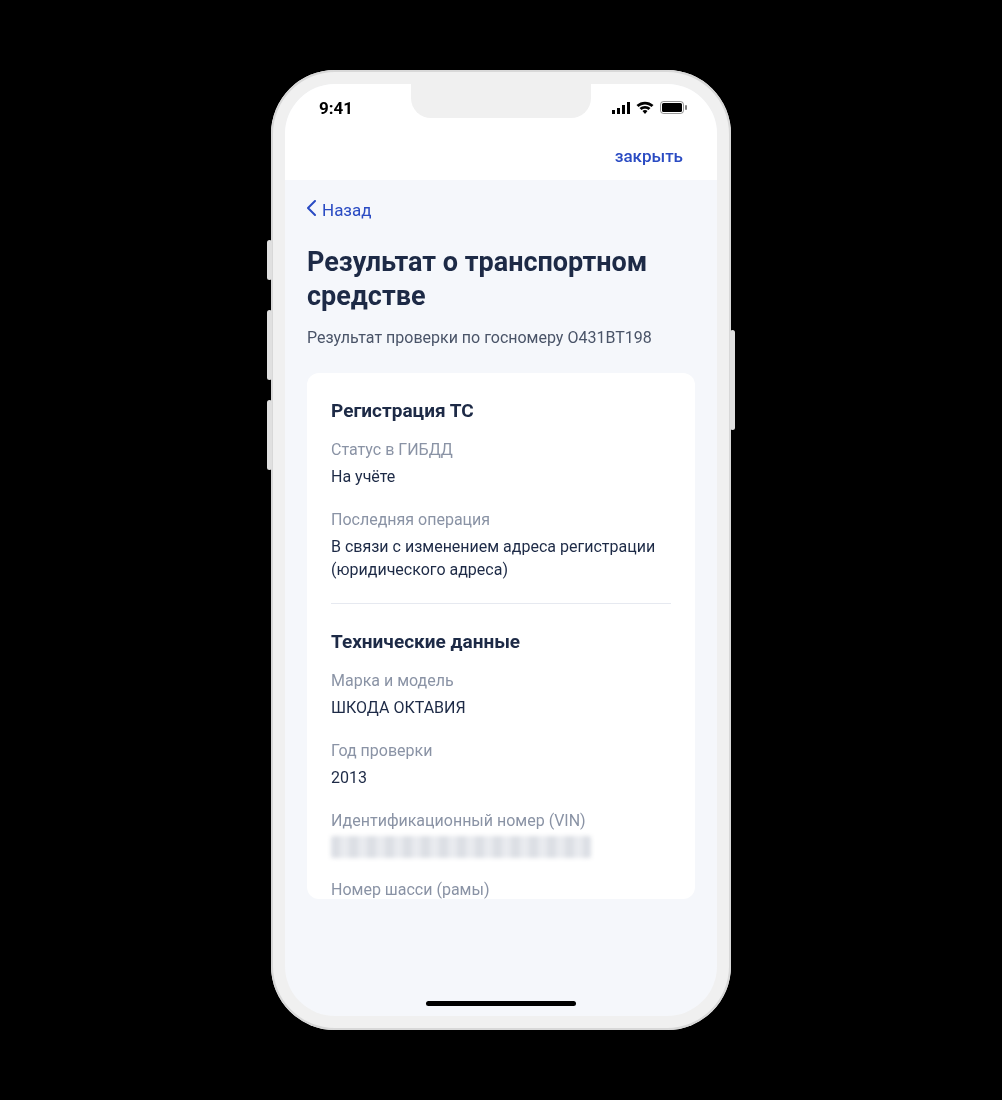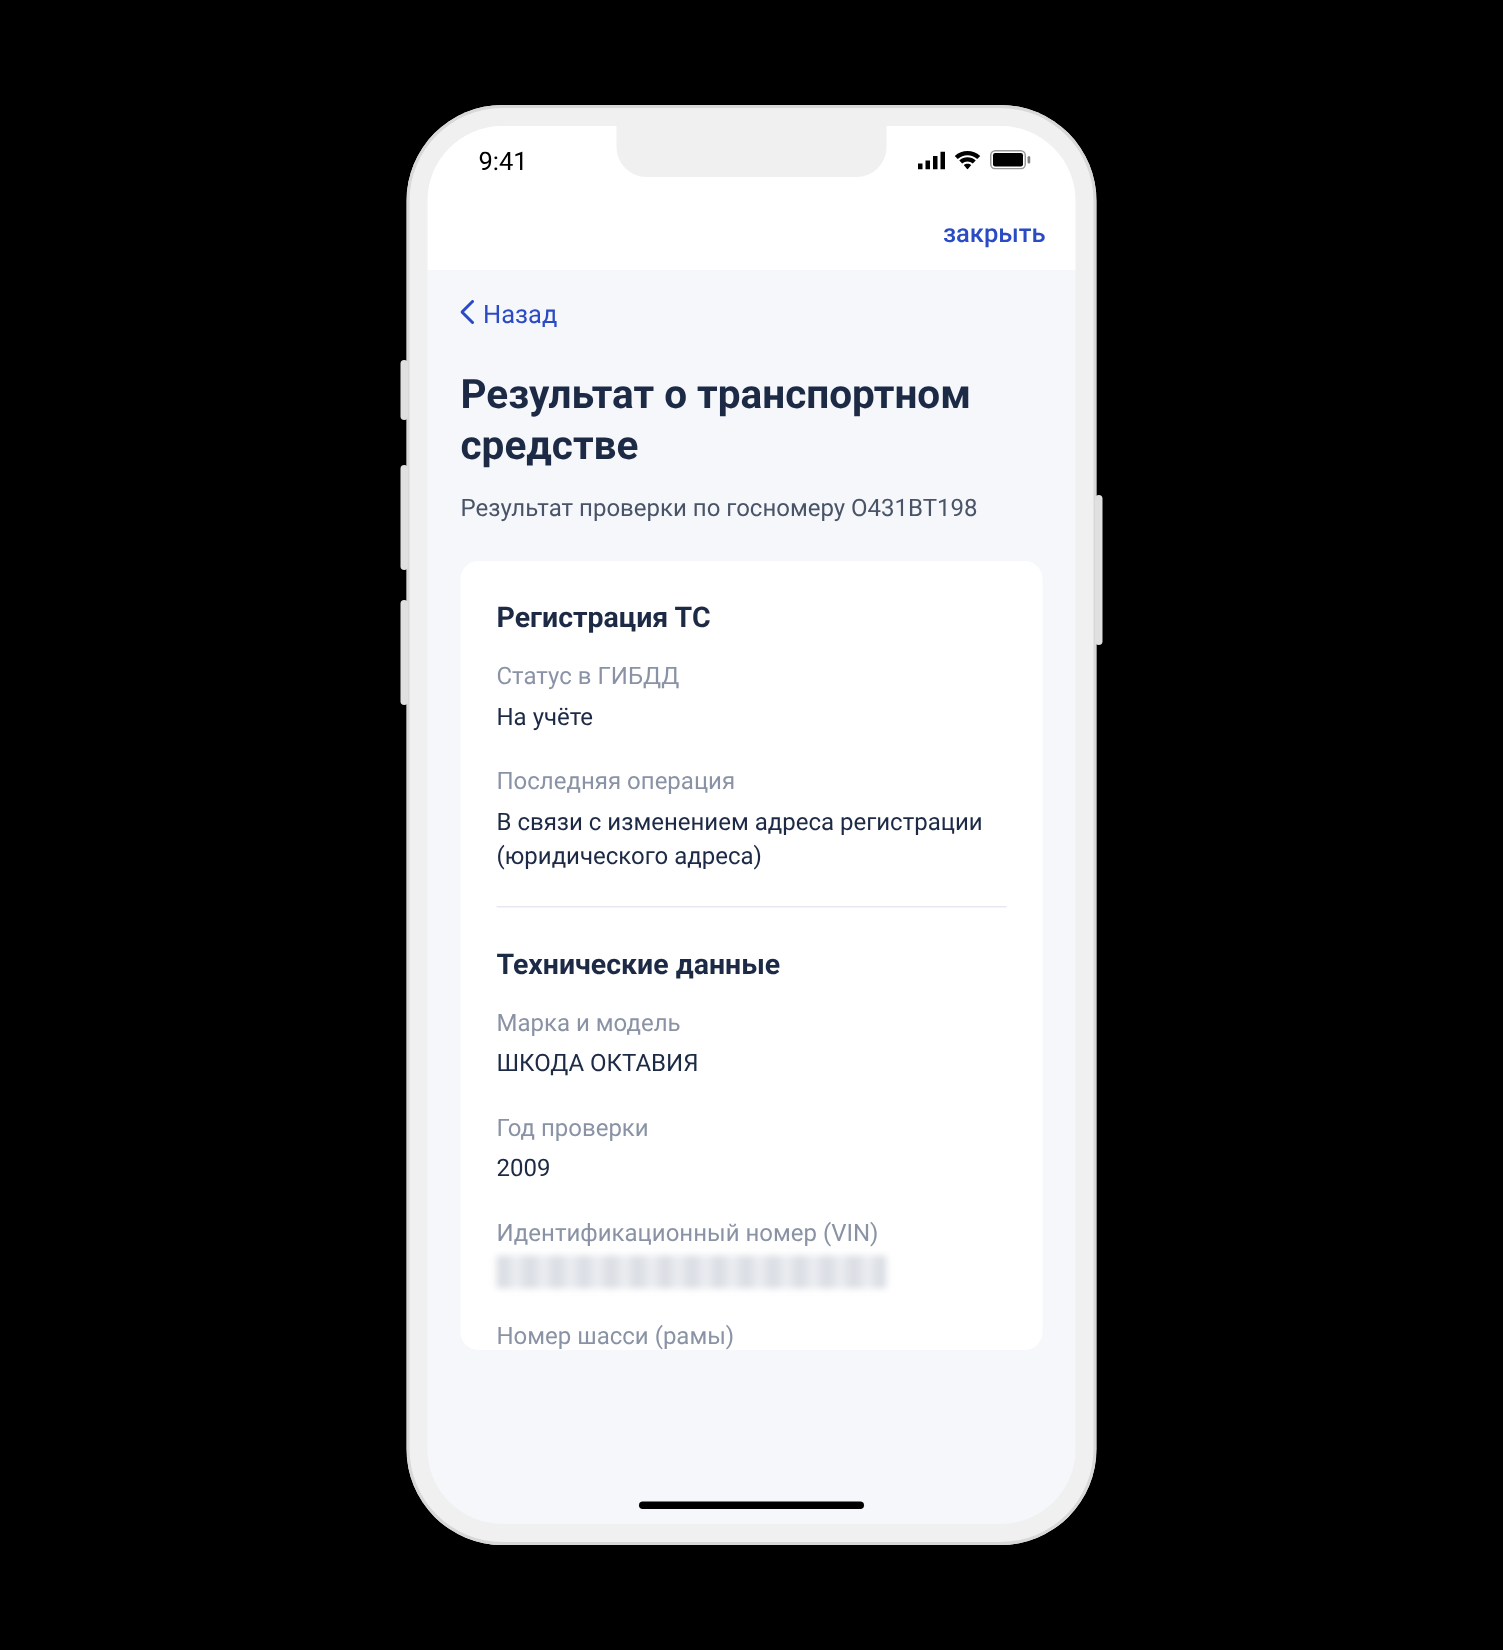--- a/index.html
+++ b/index.html
@@ -51,31 +51,31 @@
     z-index: 10;
   }
   .status-bar {
     height: 48px;
     background: #fff;
     display: flex;
     align-items: center;
     justify-content: space-between;
     padding: 0 30px 0 34px;
     font-size: 17px;
-    font-weight: 400;
+    font-weight: 700;
     color: #000;
   }
   .status-icons { display: flex; align-items: center; gap: 6px; }
   .nav-bar {
     background: #fff;
     height: 48px;
     display: flex;
     align-items: center;
     justify-content: flex-end;
-    padding: 0 20px;
+    padding: 0 34px;
   }
   .close-link {
     color: #2a4bc3;
     font-size: 17px;
     font-weight: 500;
     cursor: pointer;
   }
   .content {
     padding: 20px 22px 0 22px;
   }
@@ -212,21 +212,21 @@
         <div class="field-value">В связи с изменением адреса регистрации (юридического адреса)</div>
 
         <div class="divider"></div>
 
         <div class="section-title">Технические данные</div>
 
         <div class="field-label">Марка и модель</div>
         <div class="field-value">ШКОДА ОКТАВИЯ</div>
 
         <div class="field-label">Год проверки</div>
-        <div class="field-value">2009</div>
+        <div class="field-value">2013</div>
 
         <div class="field-label">Идентификационный номер (VIN)</div>
         <div class="blurred"></div>
 
         <div class="field-label">Номер шасси (рамы)</div>
 
       </div>
     </div>
 
     <div class="home-indicator"></div>

